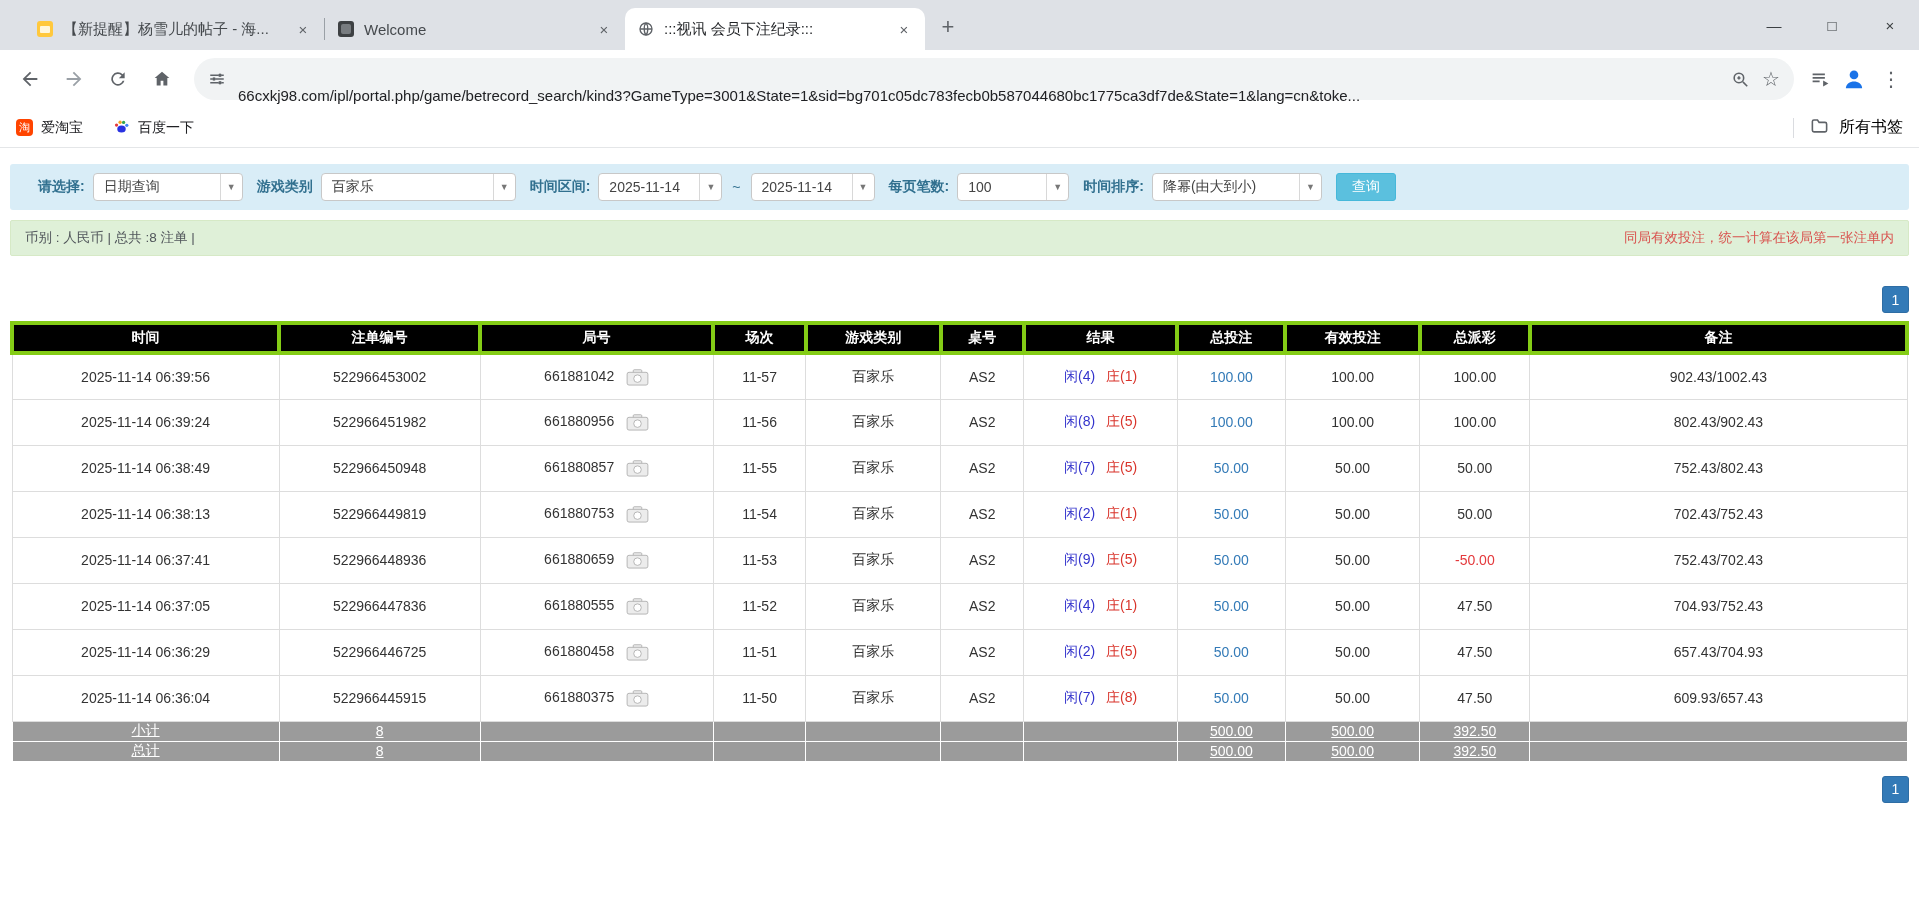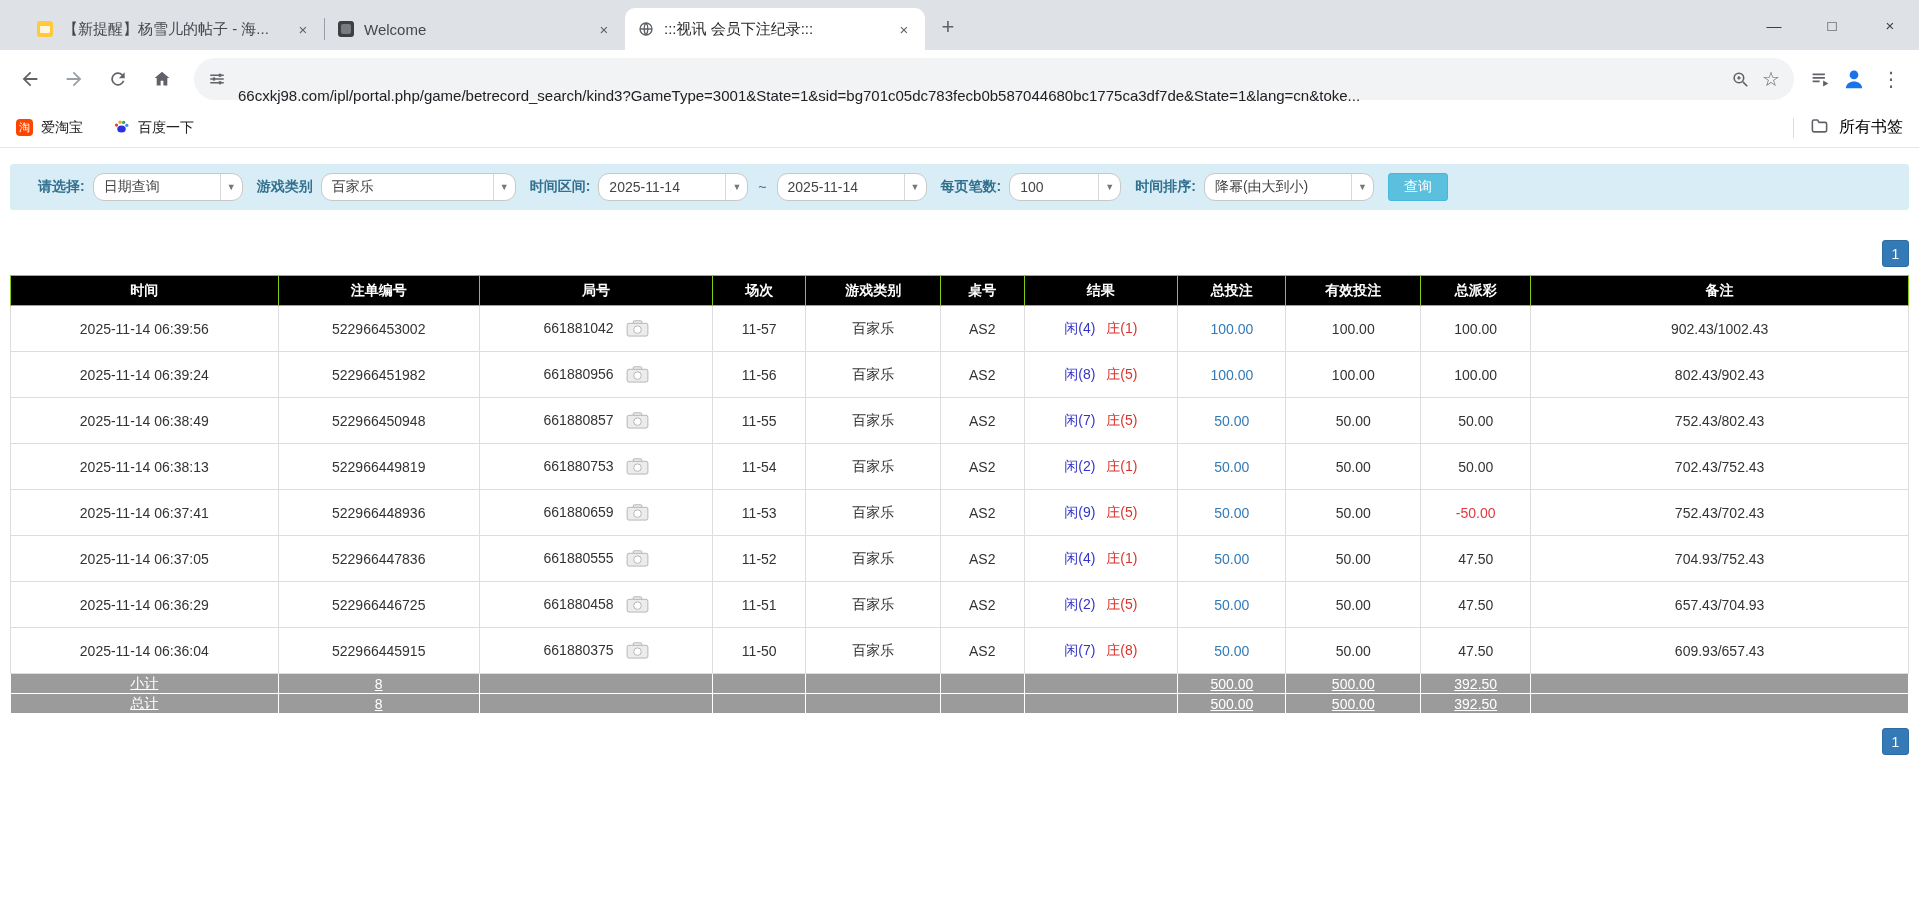--- a/index.html
+++ b/index.html
@@ -45,45 +45,45 @@
   .bm-sep { width:1px; height:20px; background:#dadce0; margin-right:6px; }
 
   
   .page { padding:16px 10px 0; }
   .page-title { font-size:19px; font-weight:400; color:#333; margin-bottom:14px; }
 
   .filter-bar { background:#d9edf7; border-radius:3px; height:46px; display:flex; align-items:center;
                 padding:0 28px; gap:8px; margin-bottom:10px; }
   .f-label { font-size:14px; color:#31708f; font-weight:700; white-space:nowrap; margin-left:6px; }
   .f-label:first-child { margin-left:0; }
-  .select { display:inline-flex; align-items:stretch; background:#fff; border:1px solid #c8c8c8; border-radius:11px;
+  .select { display:inline-flex; align-items:stretch; background:#fff; border:1px solid #c8c8c8; border-radius:4px;
             height:28px; font-size:14px; color:#444; cursor:default; }
   .select .val { display:flex; align-items:center; padding:0 10px; flex:1; white-space:nowrap; }
   .select .arw { width:22px; display:flex; align-items:center; justify-content:center; border-left:1px solid #d8d8d8;
                  color:#777; font-size:9px; }
-  .sel-query { width:150px; } .sel-game { width:195px; } .sel-date { width:150px;text-align:center; }
+  .sel-query { width:150px; } .sel-game { width:195px; } .sel-date { width:124px;text-align:center; }
   .sel-size { width:112px; } .sel-sort { width:170px; }
   .tilde { color:#31708f; font-size:14px; padding:0 2px; }
   .search-btn { height:28px; padding:0 15px; background:#5bc0de; border:1px solid #46b8da; border-radius:3px;
                 color:#fff; font-size:14px; display:flex; align-items:center; margin-left:6px; }
 
   .info-bar { background:#dff0d8; border:1px solid #d6e9c6; border-radius:2px; height:36px; display:flex;
               align-items:center; justify-content:space-between; padding:0 14px; margin-top:10px; }
   .info-left { font-size:13.5px; color:#50555a; }
   .info-right { font-size:13.5px; color:#d9534f; }
 
   .pager-row { display:flex; justify-content:flex-end; margin:30px 0 8px; }
   .pager-row.bottom { margin:14px 0 0; }
   .page-btn { min-width:27px; height:27px; background:#337ab7; border:1px solid #2e6da4; border-radius:3px;
               color:#fff; font-size:14px; display:flex; align-items:center; justify-content:center; }
 
   table.records { width:100%; border-collapse:collapse; table-layout:fixed; font-size:14px; color:#333; }
   .c1{width:14.1%}.c2{width:10.6%}.c3{width:12.3%}.c4{width:4.9%}.c5{width:7.1%}.c6{width:4.4%}
   .c7{width:8.1%}.c8{width:5.7%}.c9{width:7.1%}.c10{width:5.8%}.c11{width:19.9%}
-  .records th { background:#000; color:#fff; font-weight:700; height:30px; border:1px solid #84cc16;
+  .records th { background:#000; color:#fff; font-weight:700; height:30px; border:4px solid #84cc16;
                 text-align:center; font-size:14px; }
   .records tbody td { background:#fff; border:1px solid #ddd; height:46px; text-align:center; }
   .cam { display:inline-flex; vertical-align:middle; margin-left:8px; }
   .res-p { color:#3333cc; }
   .res-b { color:#d9342b; margin-left:7px; }
   .amount-link { color:#337ab7; text-decoration:none; cursor:pointer; }
   .payout.negative { color:#e4393c; }
   .records .sum td { background:#9b9b9b; color:#fff; border:1px solid #fff; height:20px; text-align:center;
                      font-size:14px;text-decoration:underline; }
 </style>
@@ -237,20 +237,24 @@
       <span class="arw">▼</span>
     </span>
     <span class="f-label">时间排序:</span>
     <span class="select sel-sort">
       <span class="val">降幂(由大到小)</span>
       <span class="arw">▼</span>
     </span>
     <span class="search-btn">查询</span>
   </div>
 
+  <div class="info-bar">
+    <span class="info-left">币别 : 人民币 | 总共 :8 注单 |</span>
+    <span class="info-right">同局有效投注，统一计算在该局第一张注单内</span>
+  </div>
 
   <div class="pager-row">
     <span class="page-btn">1</span>
   </div>
 
   <table class="records">
     <colgroup>
       <col class="c1">
         <col class="c2">
         <col class="c3">

